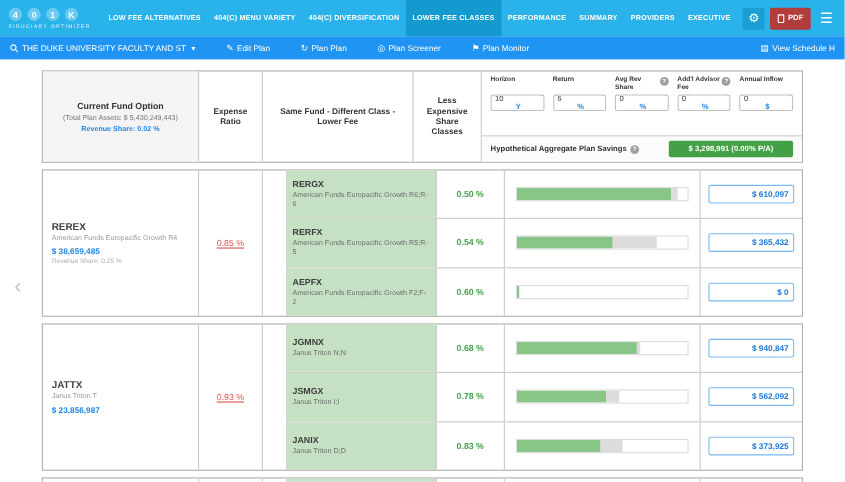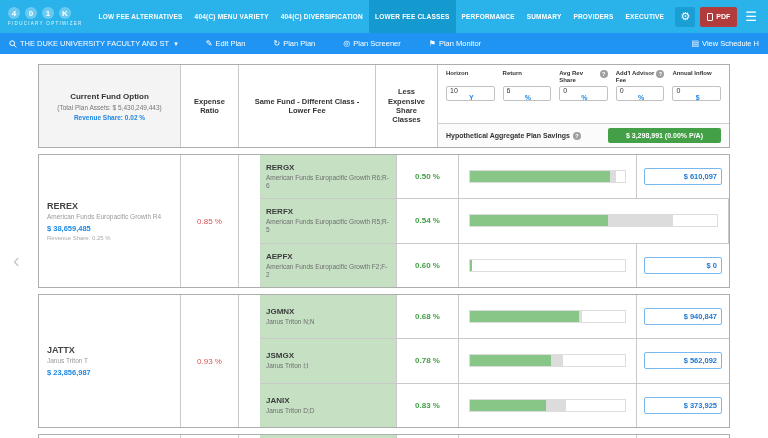--- a/index.html
+++ b/index.html
@@ -71,21 +71,21 @@
                  border-radius:2px; border:none; cursor:pointer; font-family:inherit; }
   .info-dot { width:8px; height:8px; border-radius:50%; background:#9e9e9e; color:#fff; font-size:5.5px;
               display:inline-flex; align-items:center; justify-content:center; flex:0 0 auto; cursor:pointer; }
 
   
   .g-fund { display:flex; flex-direction:column; justify-content:center; padding:6px 8px; gap:2px; }
   .g-ticker { font-size:9px; font-weight:bold; color:#444; }
   .g-name { font-size:6.5px; color:#999; line-height:1.25; }
   .g-assets { font-size:7.5px; font-weight:bold; color:#1e88e5; cursor:pointer; }
   .g-rev { font-size:6px; color:#ababab; }
-  .g-exp { display:flex; align-items:center; justify-content:center; font-size:8px; color:#d9534f; }
+  .g-exp { display:flex; align-items:center; justify-content:center; font-size:8px; color:#d9534f;text-decoration:underline; }
   .g-alts { flex:1; display:flex; flex-direction:column;padding-left:21px; }
   .alt-row { display:flex; flex:1; border-bottom:1px solid #c9c9c9; }
   .alt-row:last-child { border-bottom:none; }
   .a-ticker { width:137px; background:#c5e0c3; border-right:1px solid #c9c9c9; display:flex; flex-direction:column;
               justify-content:center; padding:4px 6px; gap:2px; }
   .a-tick { font-size:8px; font-weight:bold; color:#3c3c3c; }
   .a-name { font-size:6.5px; color:#6f6f6f; line-height:1.25; }
   .a-pct { width:62px; border-right:1px solid #c9c9c9; display:flex; align-items:center; justify-content:center;
            font-size:8px; font-weight:bold; color:#43a047; }
   .a-bar { flex:1; border-right:1px solid #c9c9c9; display:flex; align-items:center; padding:0 10px; }
@@ -282,20 +282,23 @@
           <div class="a-tick">RERFX</div>
           <div class="a-name">American Funds Europacific Growth R5;R-5</div>
         </div>
         <div class="a-pct">0.54 %</div>
         <div class="a-bar">
           <div class="bar-track">
             <div class="bar-green" style="width: 56%;"></div>
             <div class="bar-gray" style="width: 26%;"></div>
           </div>
         </div>
+        <div class="a-amt">
+          <div class="amt-box">$ 365,432</div>
+        </div>
       </div>
       <div class="alt-row">
         <div class="a-ticker">
           <div class="a-tick">AEPFX</div>
           <div class="a-name">American Funds Europacific Growth F2;F-2</div>
         </div>
         <div class="a-pct">0.60 %</div>
         <div class="a-bar">
           <div class="bar-track">
             <div class="bar-green" style="width: 1%;"></div>

